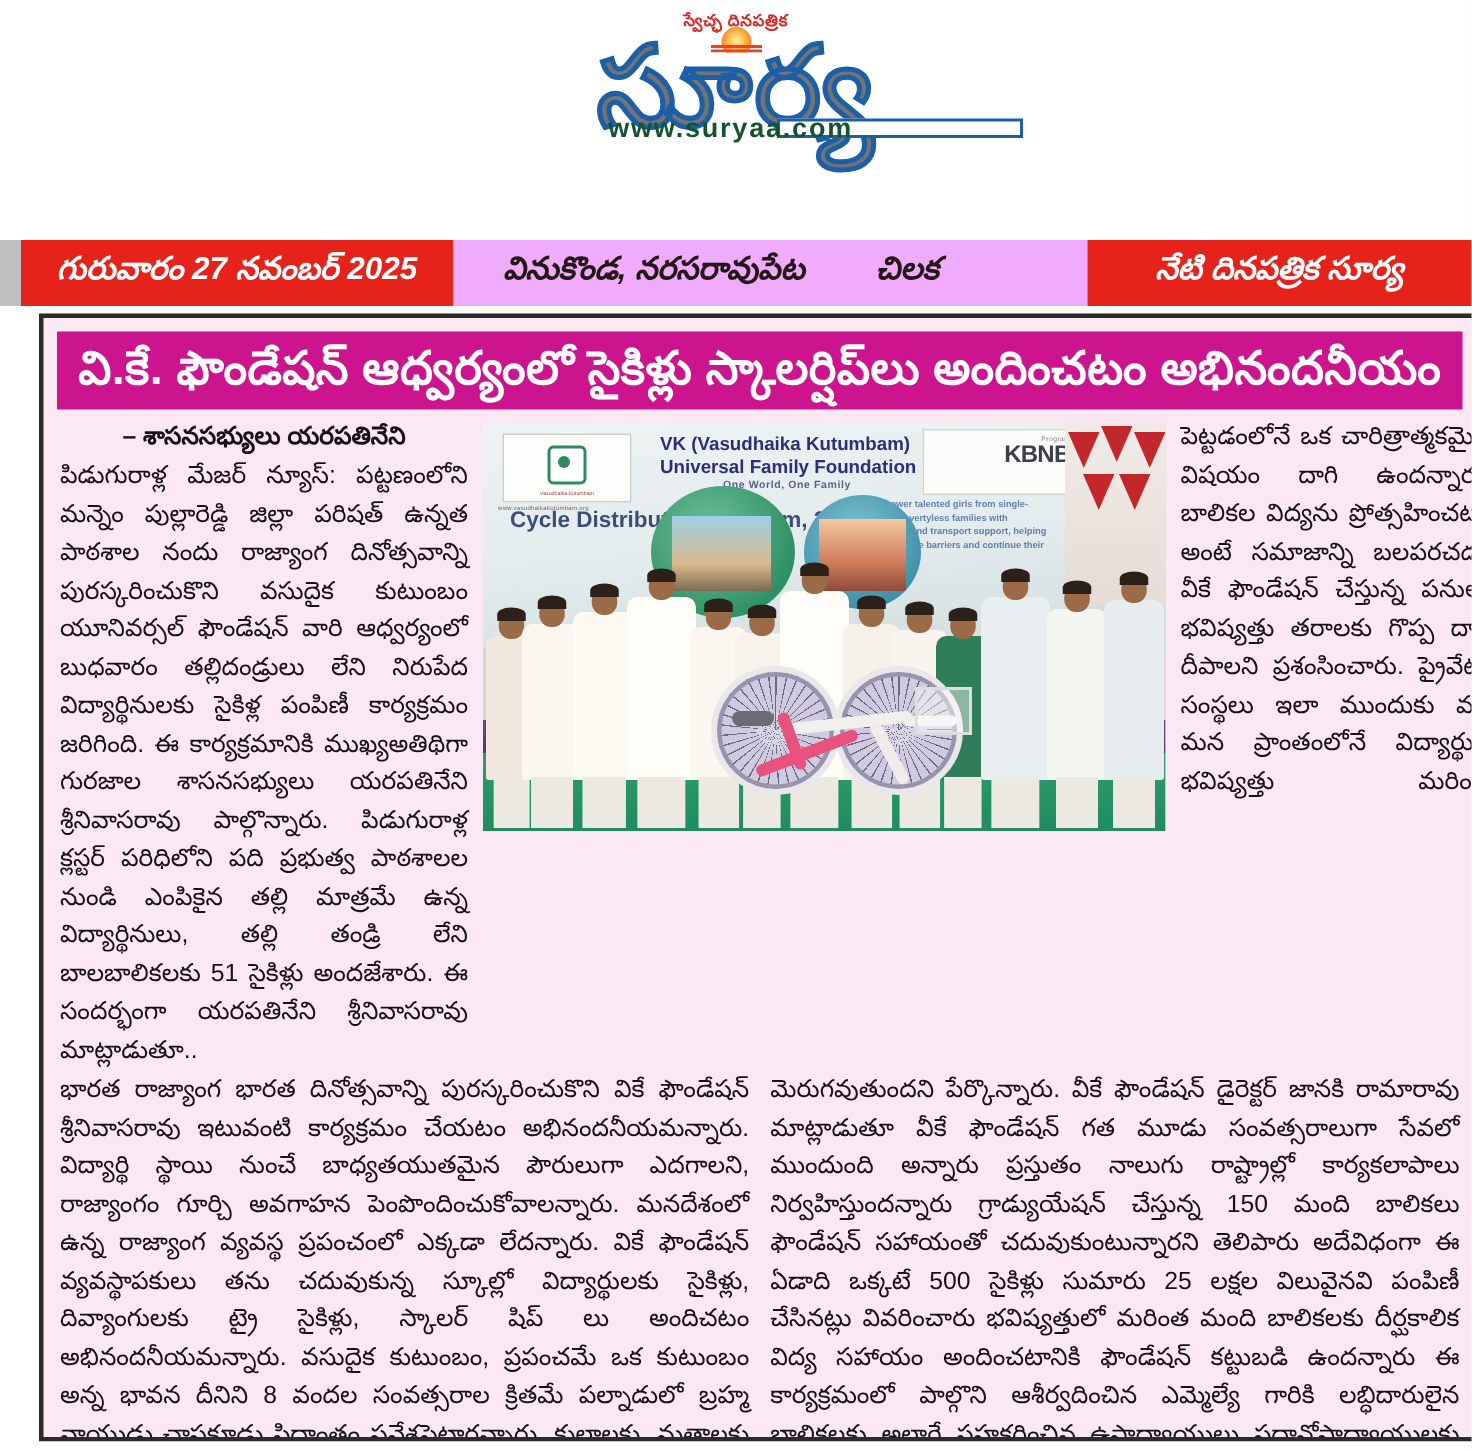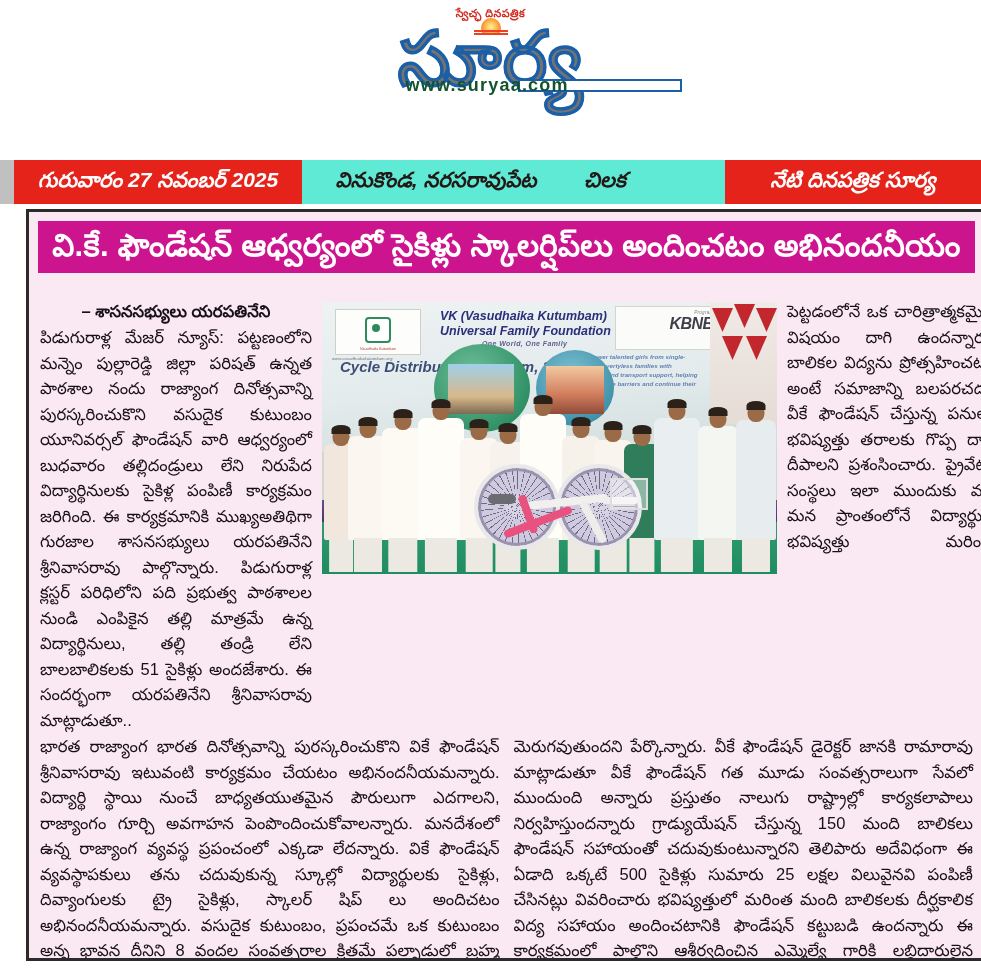--- a/index.html
+++ b/index.html
@@ -138,21 +138,21 @@
     color: #1b1b1b;
     white-space: nowrap;
     overflow: hidden;
     font-style: italic;
   }
   .strip-cell.red {
     background: #e5231b;
     color: #ffffff;
   }
   .strip-cell.pale {
-    background: #5eead4;
+    background: #f0abfc;
     color: #231815;
   }
   .cell-date { width: 288px; }
   .cell-place { width: 268px; }
   .cell-paper { width: 256px; }
   .cell-extra { flex: 1 1 auto; justify-content: flex-start; padding-left: 14px; }
 
   
   .article {
     position: absolute;
@@ -183,35 +183,33 @@
   .body-area {
     padding: 6px 11px 0 11px;
     color: #181018;
   }
 
   
   .top-block {
     display: flex;
     align-items: flex-start;
     gap: 10px;
-    margin-top: 20px;
   }
   .col-narrow {
     width: 272px;
     flex: 0 0 272px;
   }
   .col-right {
     width: 207px;
     flex: 0 0 207px;
   }
   .photo-col {
     width: 455px;
     flex: 0 0 455px;
     padding-top: 3px;
-    font-style: italic;
   }
 
   .kicker {
     text-align: center;
     font-size: 16.5px;
     line-height: 24px;
     font-weight: bold;
     margin: 0 0 2px 0;
   }
   .para {

